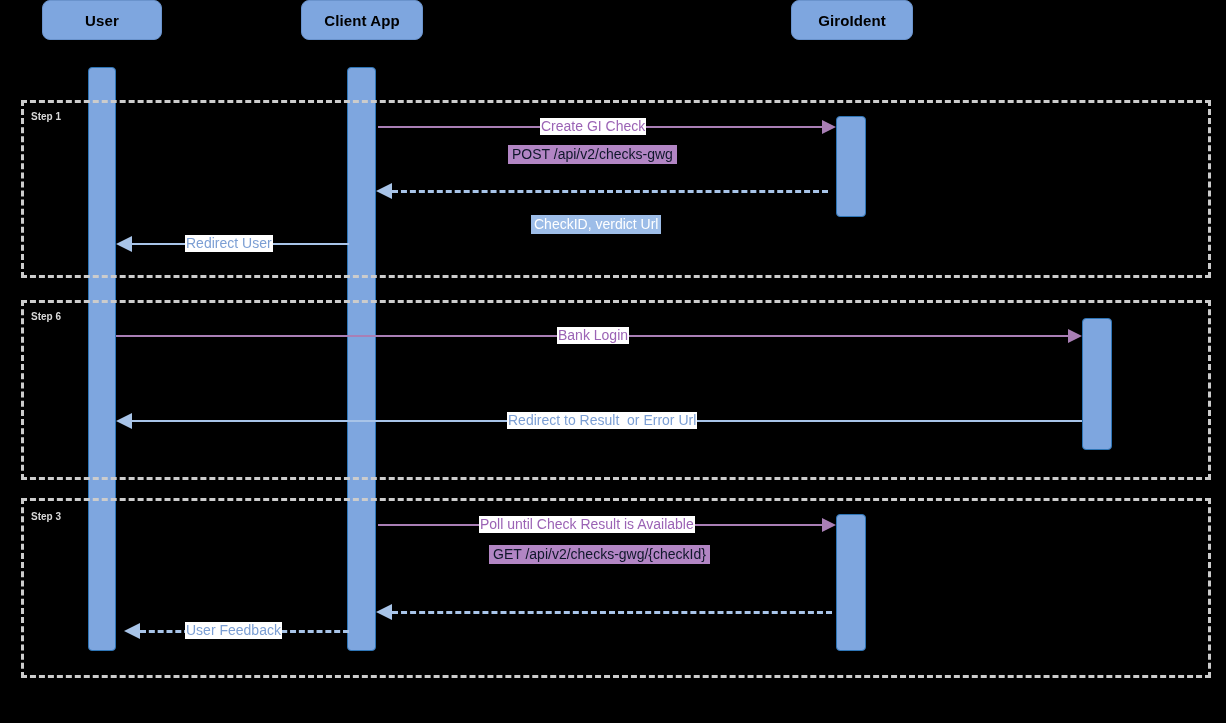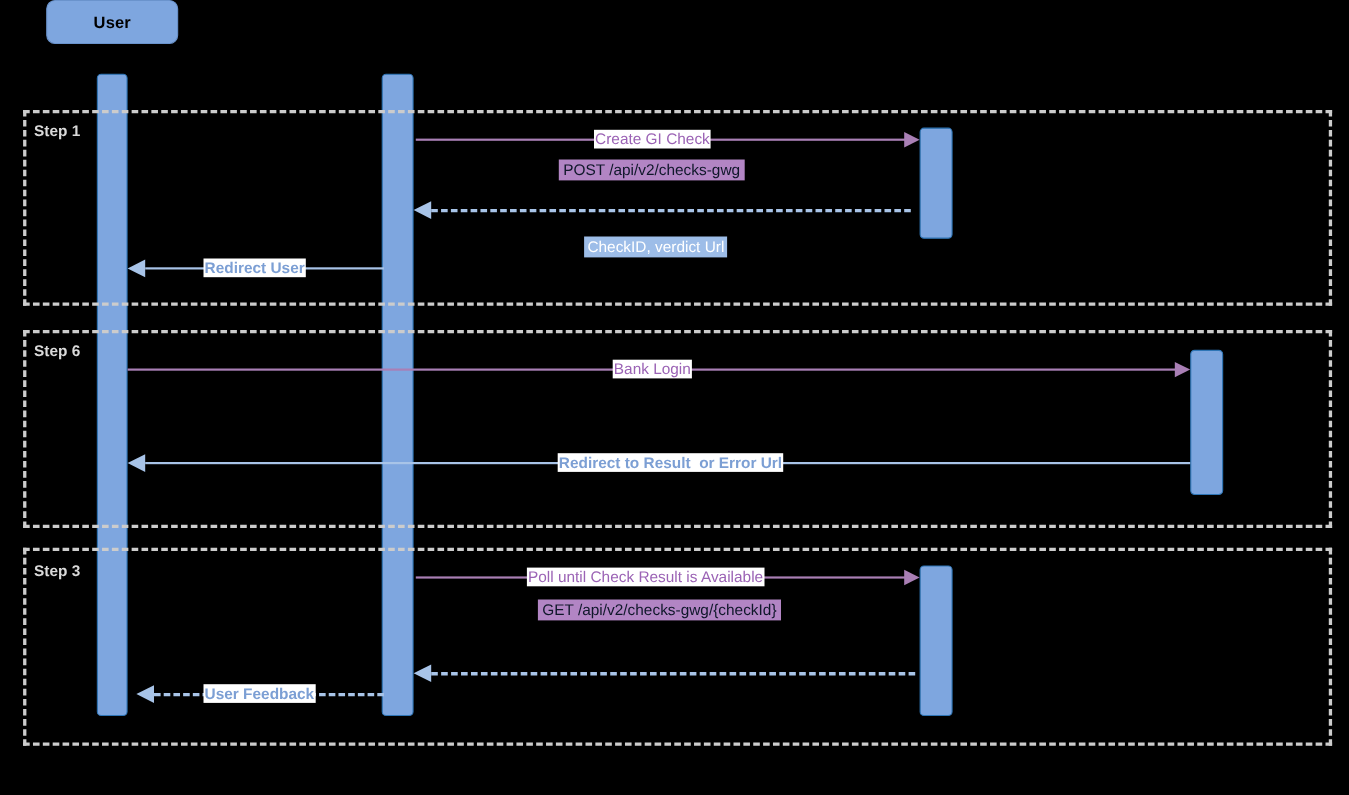--- a/index.html
+++ b/index.html
@@ -46,21 +46,21 @@
   .step-frame {
     position: absolute;
     border: 3px dashed #CCCCCC;
     box-sizing: border-box;
     background: transparent;
     pointer-events: none;
   }
   .step-label {
     position: absolute;
     color: #D9D9D9;
-    font-size: 14px;
+    font-size: 10px;
     font-weight: bold;
     white-space: nowrap;
   }
 
   
   .msg-line {
     position: absolute;
     height: 0;
     border-top-width: 2px;
     border-top-style: solid;
@@ -93,21 +93,20 @@
     line-height: 17px;
     padding: 0 1px;
   }
   .lbl-purple-onwhite {
     color: #9B63B5;
     background: #FFFFFF;
   }
   .lbl-blue-onwhite {
     color: #7C9FD4;
     background: #FFFFFF;
-    font-weight: bold;
   }
   .lbl-white-onpurple {
     color: #0f172a;
     background: #B285C4;
     padding: 1px 4px;
   }
   .lbl-white-onblue {
     color: #FFFFFF;
     background: #9DBDE8;
     padding: 1px 3px;
@@ -125,21 +124,27 @@
 </style>
 </head>
 <body>
 
 <div id="canvas">
 
   <div class="participant" style="left:32px; top:0px; width:120px; height:40px;">
     <span>User</span>
   </div>
 
+  <div class="participant" style="left:291px; top:0px; width:122px; height:40px;">
+    <span>Client App</span>
+  </div>
 
+  <div class="participant" style="left:781px; top:0px; width:122px; height:40px;">
+    <span>GiroIdent</span>
+  </div>
 
 
   <div class="activation" style="left:78px; top:67px; width:28px; height:584px;"></div>
 
   <div class="activation" style="left:337px; top:67px; width:29px; height:584px;"></div>
 
   <div class="activation" style="left:826px; top:116px; width:30px; height:101px;"></div>
 
   <div class="activation" style="left:1072px; top:318px; width:30px; height:132px;"></div>
 

